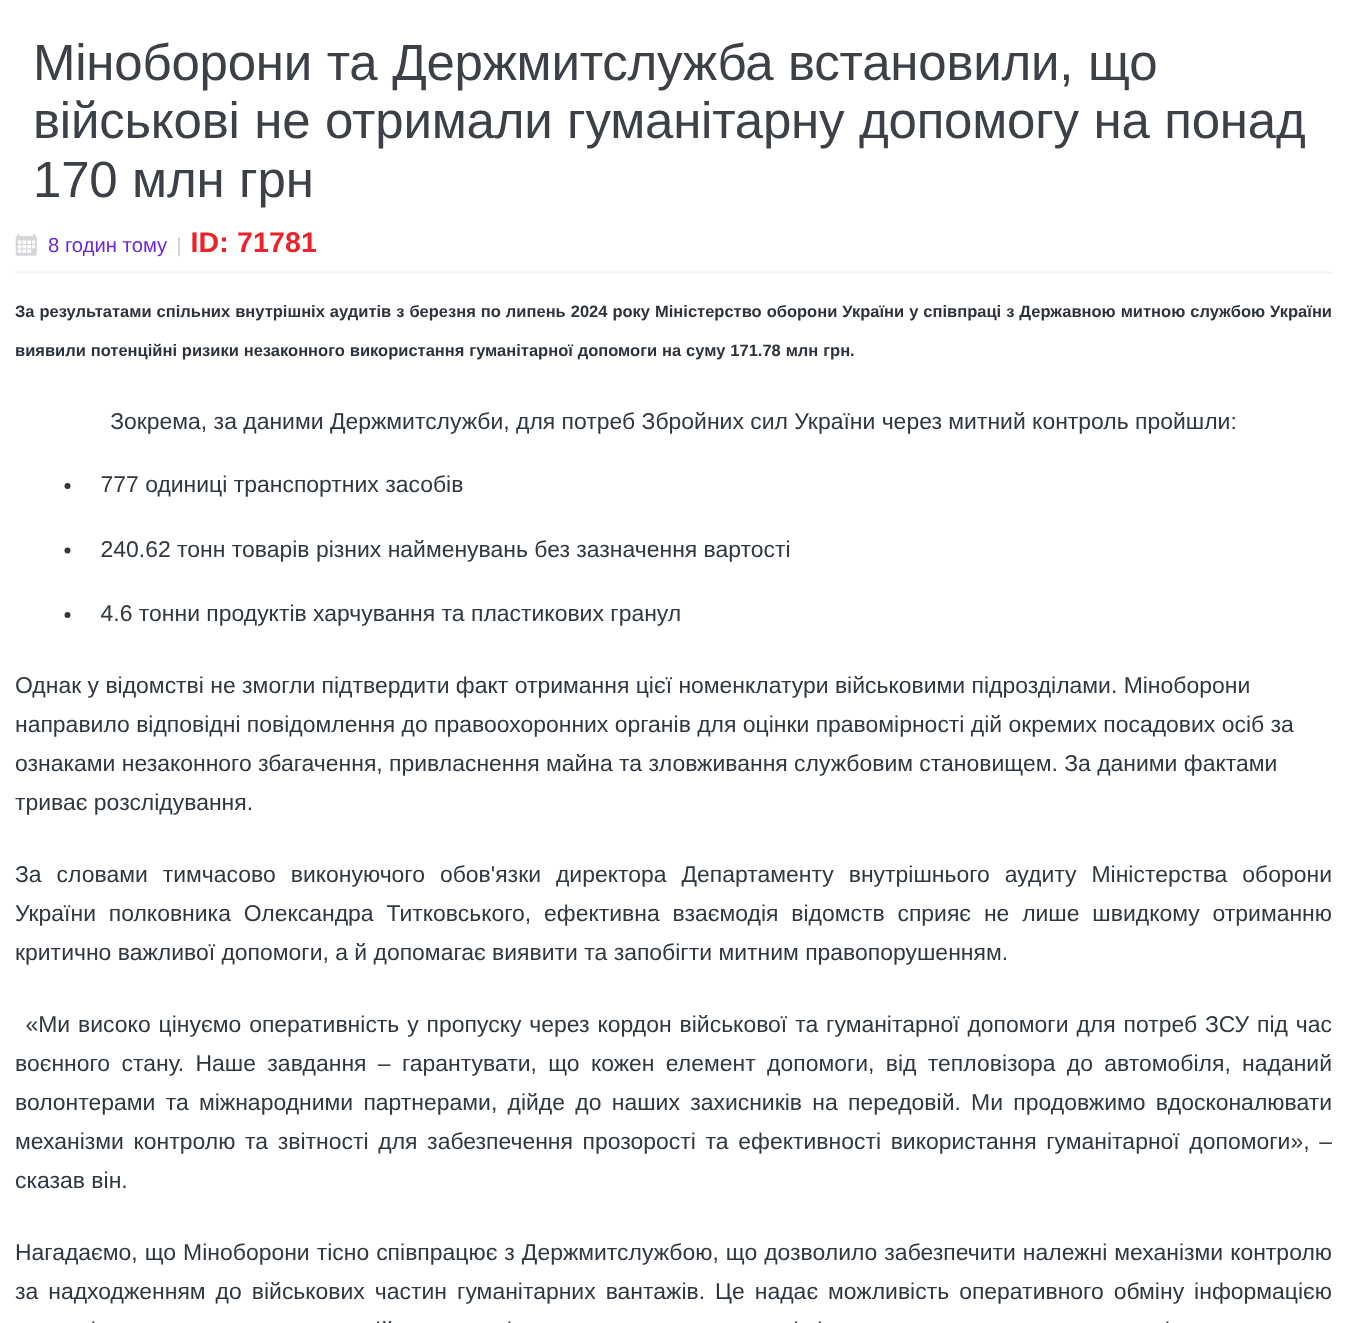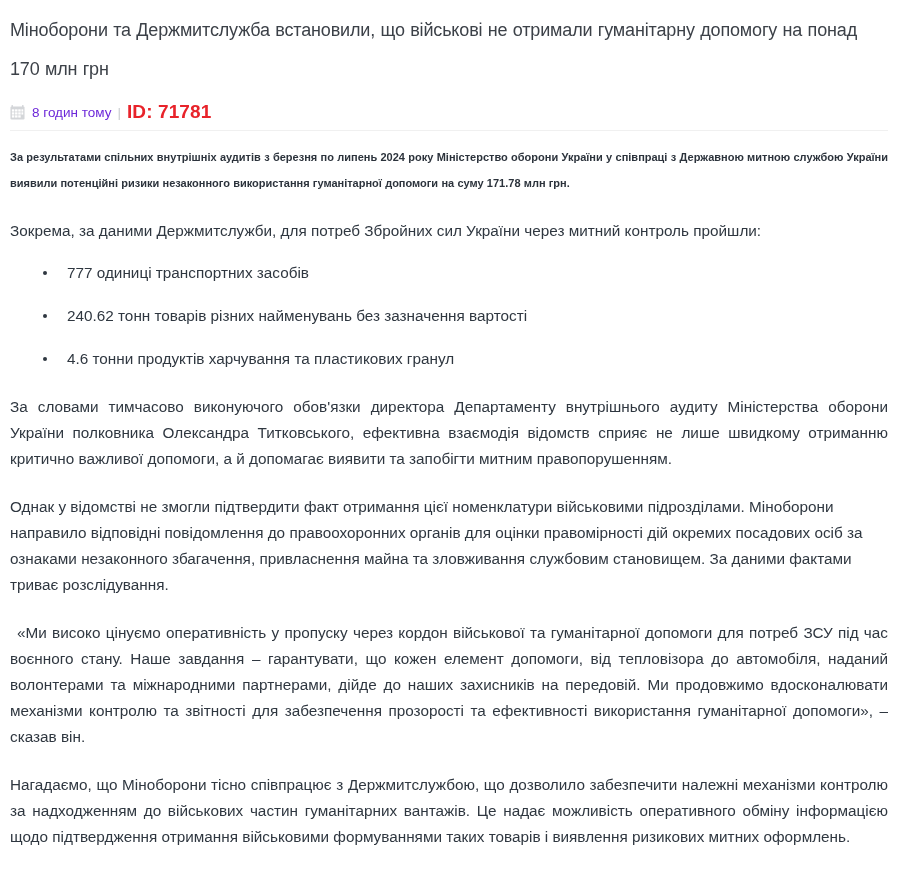--- a/index.html
+++ b/index.html
@@ -17,23 +17,23 @@
   }
 
   .article {
     width: 898px;
     box-sizing: border-box;
     padding: 0 10px;
   }
 
   
   .article-title {
-    margin: 0;
+    margin: 12px;
     padding-top: 11px;
-    font-size: 18px;
+    font-size: 34px;
     line-height: 39px;
     font-weight: 400;
     letter-spacing: -0.15px;
     color: #3c4148;
     word-spacing: 0.5px;
   }
 
   
   .meta-row {
     display: flex;
@@ -88,21 +88,21 @@
   }
 
   p.para {
     margin: 22px 0 0 0;
     font-size: 15.3px;
     line-height: 26px;
     text-align: justify;
     color: #2f3740;
   }
   p.para.first-after-lead {
-    text-align: left;
+    text-align: center;
   }
   p.para.left {
     text-align: left;
   }
   p.para.quote {
     text-indent: 7px;
   }
 
   ul.bullets {
     list-style: none;
@@ -163,21 +163,21 @@
   <p class="lead">За результатами спільних внутрішніх аудитів з березня по липень 2024 року Міністерство оборони України у співпраці з Державною митною службою України виявили потенційні ризики незаконного використання гуманітарної допомоги на суму 171.78 млн грн.</p>
 
   <p class="para first-after-lead">Зокрема, за даними Держмитслужби, для потреб Збройних сил України через митний контроль пройшли:</p>
 
   <ul class="bullets">
     <li>777 одиниці транспортних засобів</li>
     <li>240.62 тонн товарів різних найменувань без зазначення вартості</li>
     <li>4.6 тонни продуктів харчування та пластикових гранул</li>
   </ul>
 
+  <p class="para left">Однак у відомстві не змогли підтвердити факт отримання цієї номенклатури військовими підрозділами. Міноборони направило відповідні повідомлення до правоохоронних органів для оцінки правомірності дій окремих посадових осіб за ознаками незаконного збагачення, привласнення майна та зловживання службовим становищем. За даними фактами триває розслідування.</p>
+
   <p class="para">За словами тимчасово виконуючого обов'язки директора Департаменту внутрішнього аудиту Міністерства оборони України полковника Олександра Титковського, ефективна взаємодія відомств сприяє не лише швидкому отриманню критично важливої допомоги, а й допомагає виявити та запобігти митним правопорушенням.</p>
-
-  <p class="para left">Однак у відомстві не змогли підтвердити факт отримання цієї номенклатури військовими підрозділами. Міноборони направило відповідні повідомлення до правоохоронних органів для оцінки правомірності дій окремих посадових осіб за ознаками незаконного збагачення, привласнення майна та зловживання службовим становищем. За даними фактами триває розслідування.</p>
 
   <p class="para quote">«Ми високо цінуємо оперативність у пропуску через кордон військової та гуманітарної допомоги для потреб ЗСУ під час воєнного стану. Наше завдання – гарантувати, що кожен елемент допомоги, від тепловізора до автомобіля, наданий волонтерами та міжнародними партнерами, дійде до наших захисників на передовій. Ми продовжимо вдосконалювати механізми контролю та звітності для забезпечення прозорості та ефективності використання гуманітарної допомоги», – сказав він.</p>
 
   <p class="para">Нагадаємо, що Міноборони тісно співпрацює з Держмитслужбою, що дозволило забезпечити належні механізми контролю за надходженням до військових частин гуманітарних вантажів. Це надає можливість оперативного обміну інформацією щодо підтвердження отримання військовими формуваннями таких товарів і виявлення ризикових митних оформлень.</p>
 
 </article>
 
 </body></html>

